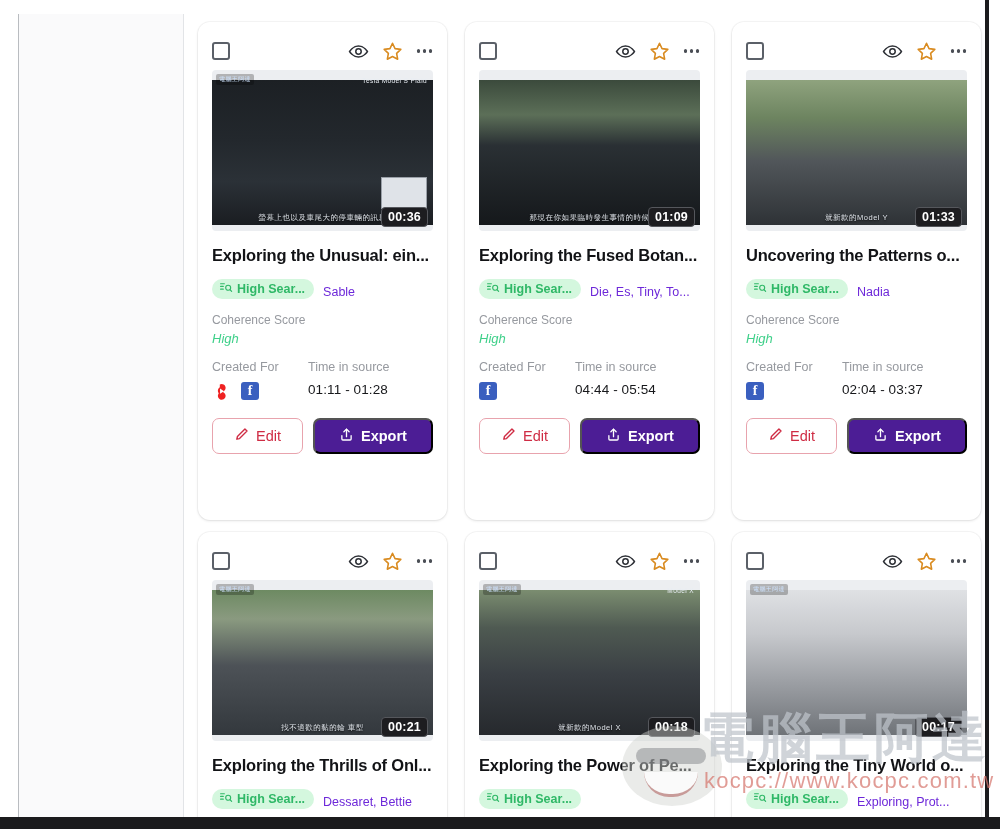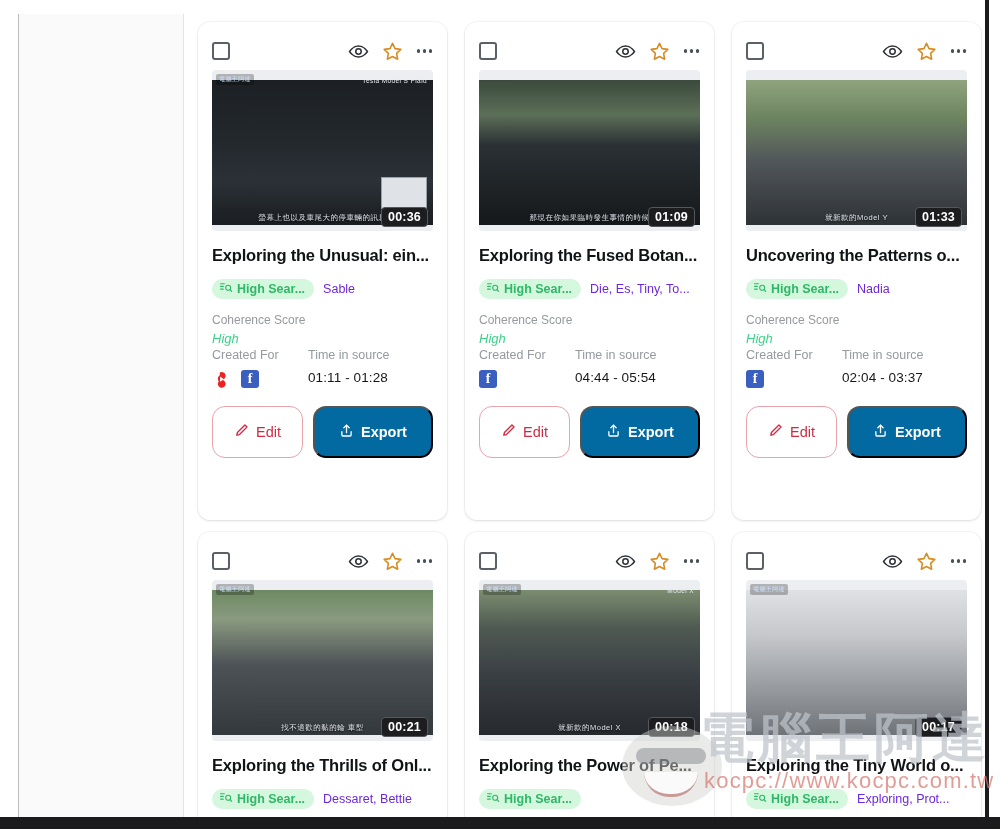--- a/index.html
+++ b/index.html
@@ -84,55 +84,55 @@
 
   
   .card-title {
     margin-top:14px;
     font-size:16.5px; font-weight:700; color:#121316;
     letter-spacing:-.2px; white-space:nowrap; overflow:hidden;
     line-height:20px;
   }
 
   
-  .badge-row { display:flex; align-items:center; gap:9px; margin-top:13px; height:21px; }
+  .badge-row { display:flex; align-items:flex-end; gap:9px; margin-top:13px; height:21px; }
   .pill {
     display:inline-flex; align-items:center; gap:4px;
     background:#d4f7de; color:#2fb867;
     font-size:12.5px; font-weight:600;
     border-radius:11px; padding:2px 9px 2px 7px;
     max-width:104px; white-space:nowrap; overflow:hidden;
   }
   .pill-tags {
     font-size:12.5px; color:#6d28d9; font-weight:500;
     white-space:nowrap; overflow:hidden; max-width:110px;
   }
 
   
   .meta-label { font-size:12px; color:#96999f; margin-top:14px; line-height:15px; }
   .meta-value-green { font-size:13px; color:#3fd08a; margin-top:3px; font-weight:500;font-style:italic; }
 
-  .meta-cols { display:flex; margin-top:2px; }
+  .meta-cols { display:flex; margin-top:14px; }
   .meta-col-a { width:96px; }
   .meta-col-b { flex:1; }
   .meta-head { font-size:12.5px; color:#96999f; line-height:15px; }
   .meta-time { font-size:13.5px; color:#17181b; margin-top:7px; letter-spacing:.1px; }
   .social-row { display:flex; align-items:center; gap:11px; margin-top:6px; height:20px; }
   .soc { width:18px; height:18px; border-radius:3px; display:inline-flex; align-items:center; justify-content:center; }
   .soc-fb { background:#3a5fbf; }
   .soc-fb span { color:#fff; font-weight:700; font-size:14px; font-family:"Liberation Serif", serif; line-height:14px; }
 
   
   .btn-row { display:flex; gap:10px; margin-top:17px; }
   .btn {
-    height:52px; border-radius:13px; display:inline-flex; align-items:center;
+    height:36px; border-radius:7px; display:inline-flex; align-items:center;
     justify-content:center; gap:7px; font-size:14.5px; cursor:pointer; font-weight:500;
   }
   .btn-edit { flex:0 0 91px; width:91px; border:1px solid #e8a3ad; background:#fff; color:#cf2c44; }
-  .btn-export { flex:1; background:#0369a1; color:#ffffff; font-weight:600;text-align:center; }
+  .btn-export { flex:1; background:#4c1d95; color:#ffffff; font-weight:600;text-align:center; }
 
   
   .wm { position:absolute; left:608px; top:700px; width:390px; height:110px; pointer-events:none; }
   .wm-cjk {
     position:absolute; left:92px; top:2px;
     font-size:54px; font-weight:700; color:rgba(190,196,203,.72);
     letter-spacing:4px; font-family:"DejaVu Sans", sans-serif;
   }
   .wm-url {
     position:absolute; left:96px; top:68px;

